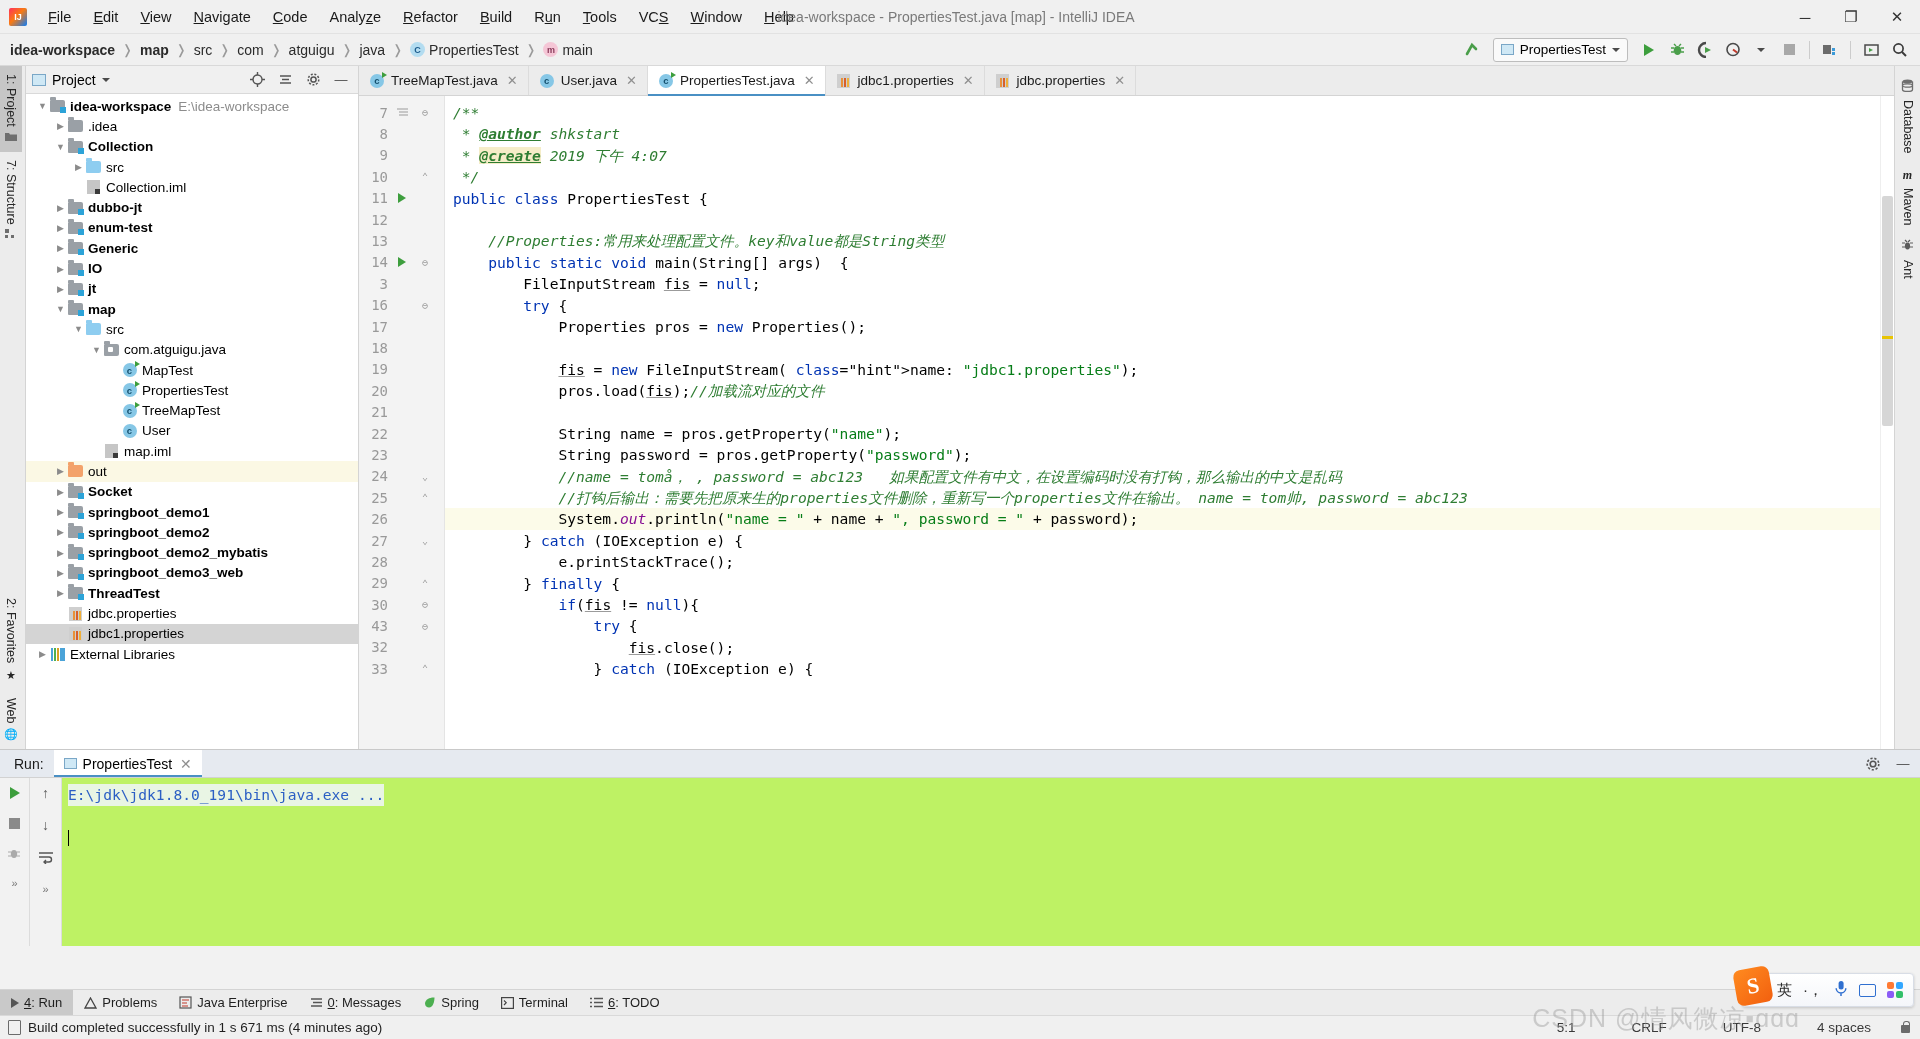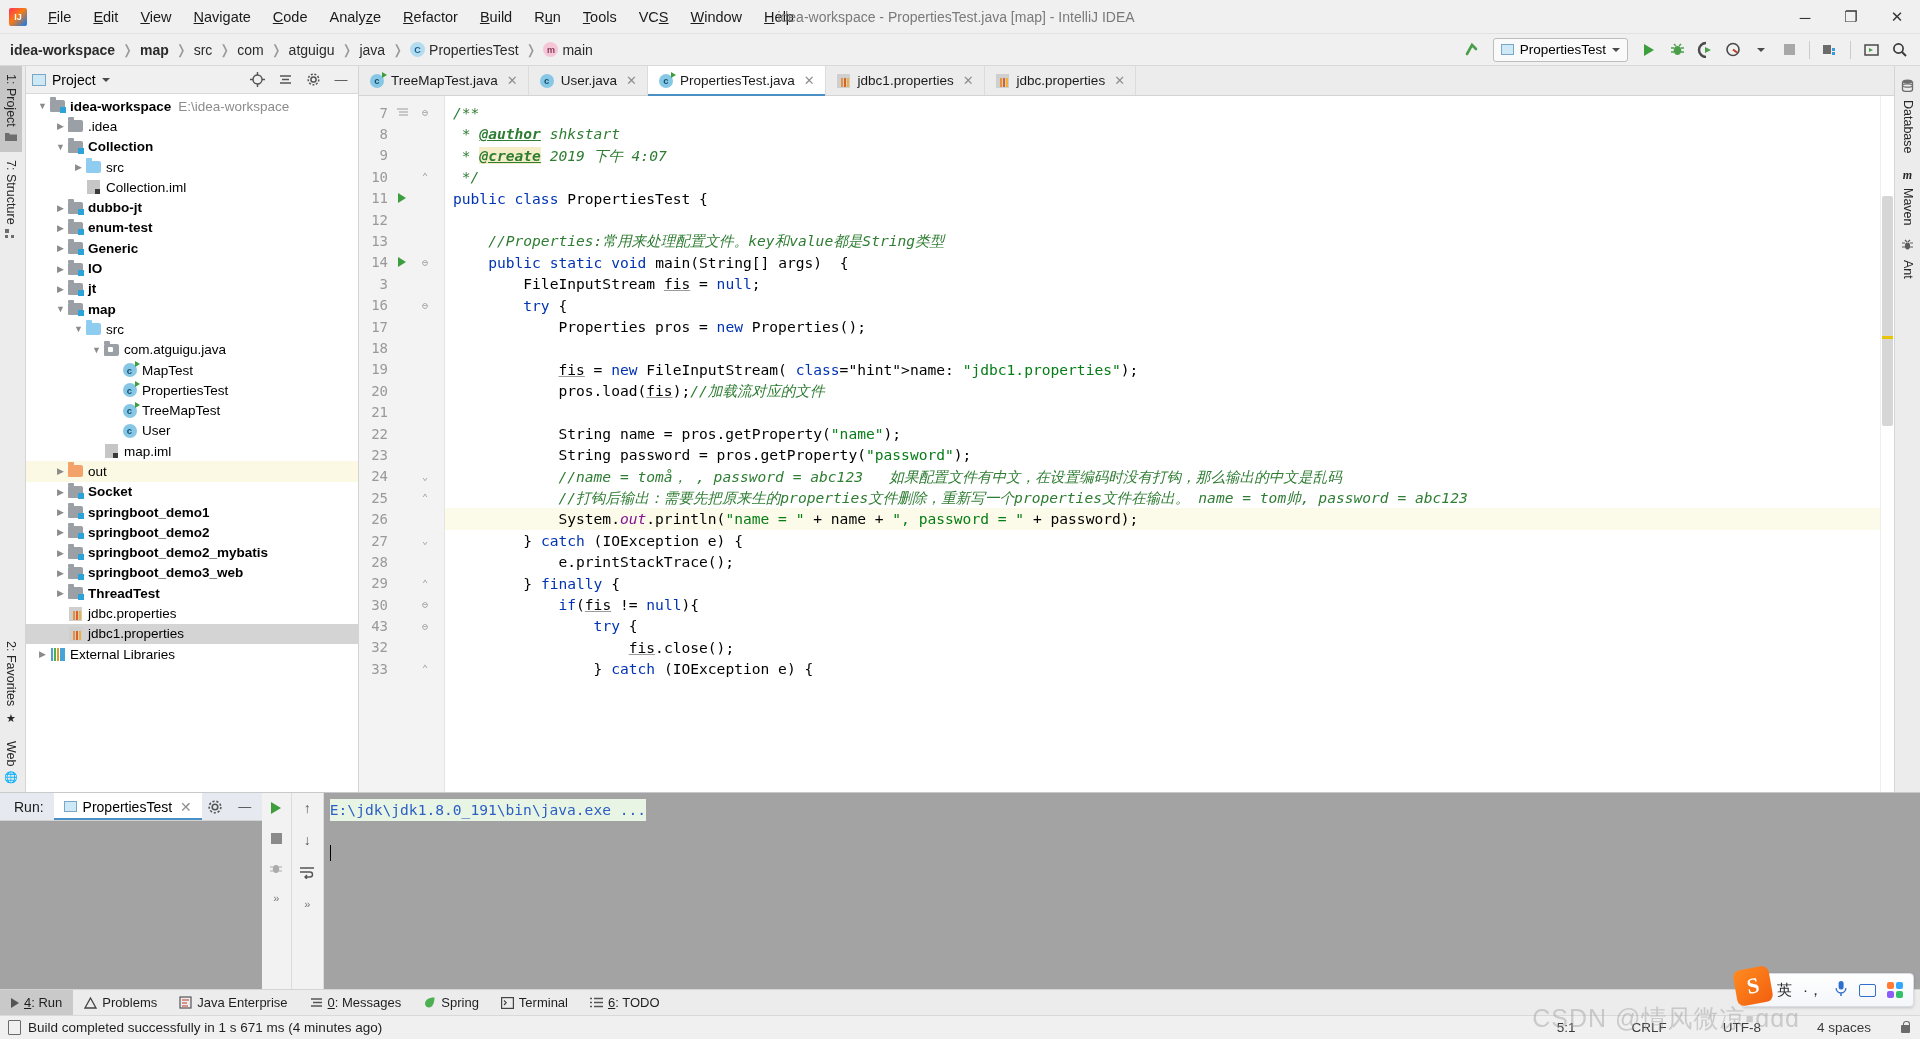--- a/index.html
+++ b/index.html
@@ -171,21 +171,21 @@
 
   
   .rstrip {
     width: 26px; background: #ececec; border-left: 1px solid #d4d4d4;
     display: flex; flex-direction: column; flex: none; align-items: center; padding-top: 6px;
   }
   .rtab { writing-mode: vertical-rl; font-size: 12.5px; padding: 7px 4px; color: #262626; white-space: nowrap; display: flex; align-items: center; gap: 5px; }
   .rtab .gl { writing-mode: horizontal-tb; font-size: 12px; }
 
   
-  .runpanel { height: 197px; background: #a3a3a3; display: flex; flex-direction: row; flex: none; border-top: 1px solid #c9c9c9; }
+  .runpanel { height: 197px; background: #bef264; display: flex; flex-direction: column; flex: none; border-top: 1px solid #c9c9c9; }
   .runhdr { height: 28px; background: #e6eaf0; display: flex; align-items: center; border-bottom: 1px solid #d2d2d2; flex: none; position: relative; }
   .runhdr .rl { font-size: 14px; padding: 0 10px 0 14px; color: #1a1a1a; }
   .runtab {
     display: flex; align-items: center; gap: 6px; padding: 0 10px; height: 100%;
     background: #fff; font-size: 14px; position: relative;
   }
   .runtab::after { content:""; position: absolute; left: 0; right: 0; bottom: 0; height: 2px; background: #4a90c4; }
   .runtab .sq { width: 13px; height: 11px; border: 1.4px solid #7aa7c7; background: #cfe8f5; }
   .runtab .x { color: #8f8f8f; margin-left: 2px; }
   .runhdr .spacer { flex: 1; }
@@ -198,21 +198,21 @@
   .console {
     flex: 1; font-family: "DejaVu Sans Mono", monospace; font-size: 14.6px;
     padding: 6px 0 0 6px; line-height: 21.5px; white-space: pre; overflow: hidden; position: relative;
   }
   .cmdline { background: #e9f5e4; color: #2b5fc4; display: inline-block; }
   .outline { color: #000; }
   .finline { color: #1a1aa6; }
   .caret { display: inline-block; width: 1px; height: 16px; background: #000; vertical-align: -3px; }
 
   
-  .btabs { height: 26px; background: #ececec; display: flex; align-items: stretch; border-top: 1px solid #d4d4d4; flex: none; }
+  .btabs { height: 26px; background: #ececec; display: flex; align-items: stretch; border-top: 1px solid #d4d4d4; flex: none; margin-top: 43px; }
   .btab { display: flex; align-items: center; gap: 5px; padding: 0 11px; font-size: 13px; color: #1f1f1f; }
   .btab.active { background: #c9c9c9; }
   .btab .gl { font-size: 12px; color: #555; display: flex; align-items: center; }
   .btab u { text-decoration: underline; }
   .btabs .spacer { flex: 1; }
 
   .status { height: 24px; background: #f0f0f0; display: flex; align-items: center; border-top: 1px solid #d9d9d9; flex: none; padding: 0 8px; font-size: 13.5px; position: relative; }
   .status .stxt { color: #1f1f1f; margin-left: 7px; }
   .status .spacer { flex: 1; }
   .status .sitem { margin: 0 28px; color: #3a3a3a; }

